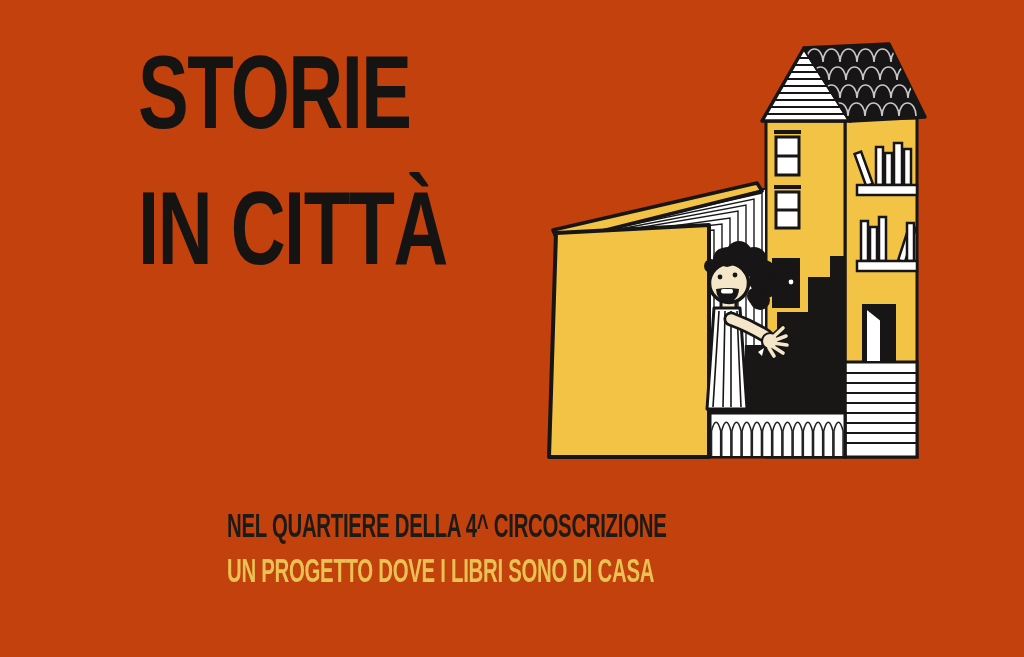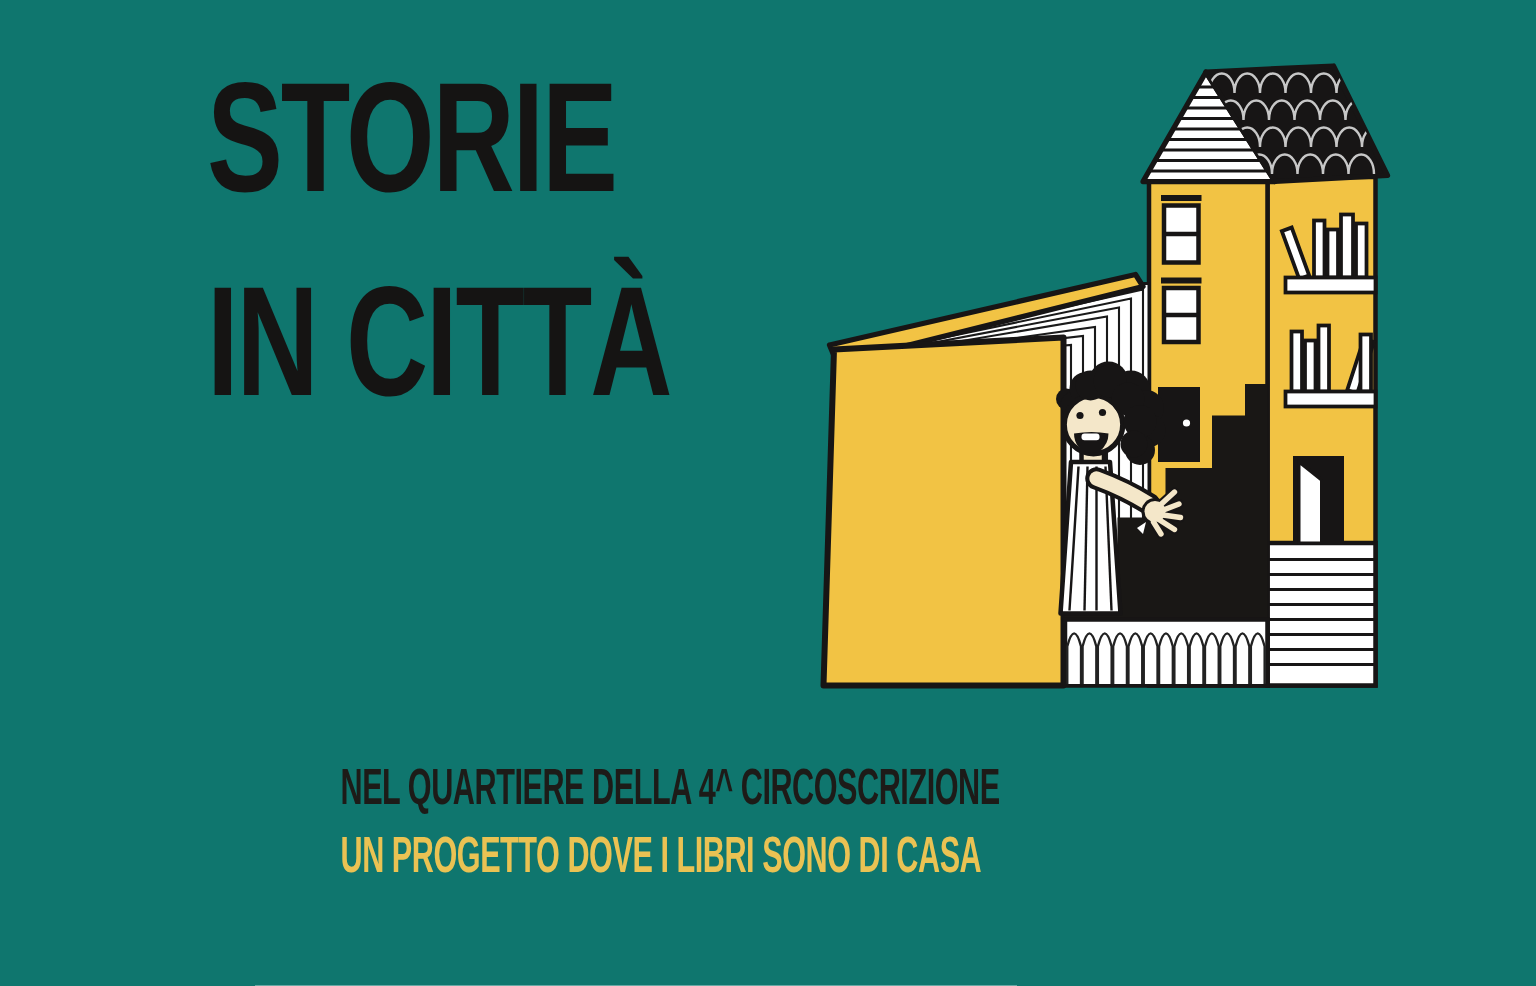--- a/index.html
+++ b/index.html
@@ -1,21 +1,21 @@
 <!DOCTYPE html>
 <html><head>
 <meta charset="utf-8">
 <style>
   html,body{margin:0;padding:0;}
   body{font-family:"Liberation Sans",sans-serif;}
   .poster{
     position:relative;
     width:1024px;height:657px;
     overflow:hidden;
-    background:#0f766e;
+    background:#c2410c;
   }
   .title-line{
     position:absolute;
     left:138px;
     margin:0;
     font-weight:700;
     font-size:104px;
     line-height:1;
     letter-spacing:-2px;
     color:#151413;

